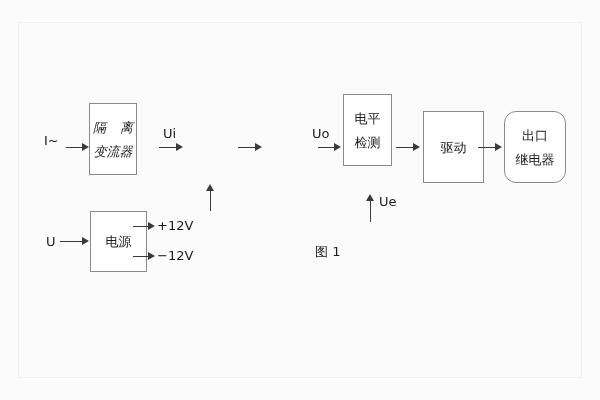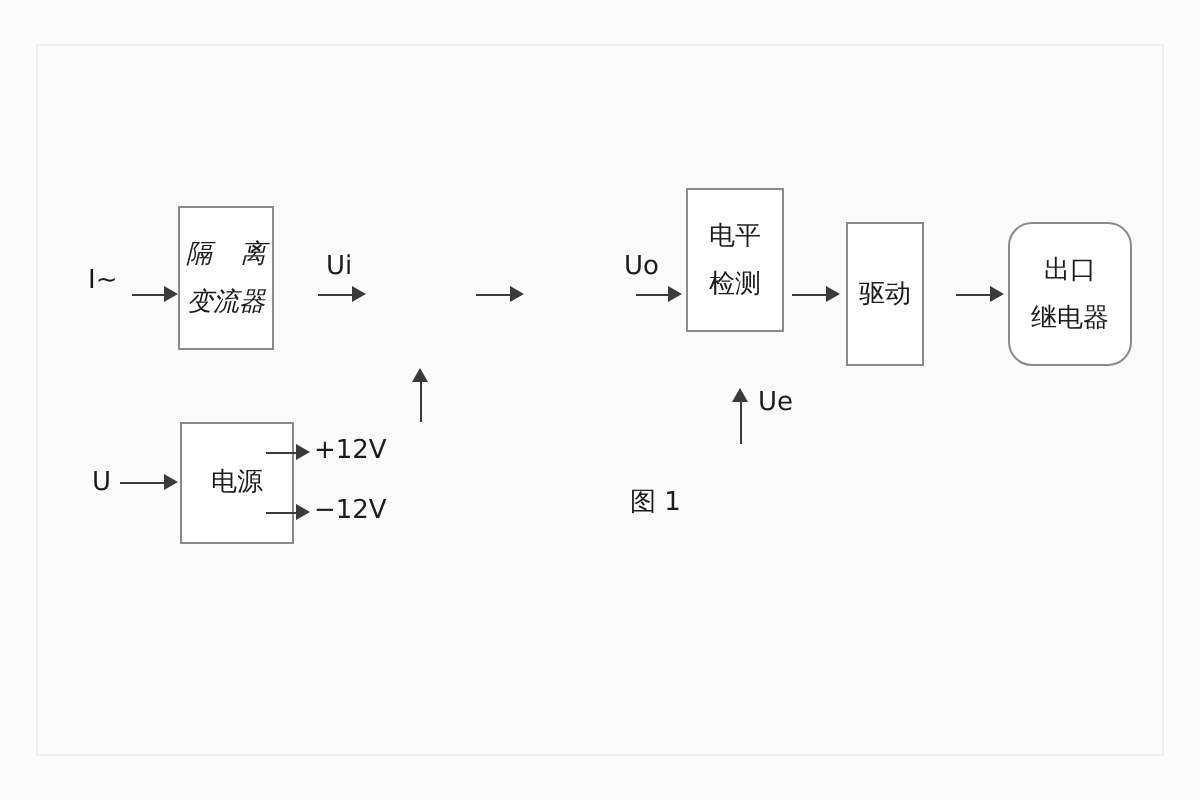--- a/index.html
+++ b/index.html
@@ -123,21 +123,21 @@
   <div class="arrow-r" style="left:334px; top:142.5px;"></div>
 
   <div class="block" style="left:343px; top:94px; width:49px; height:72px;">
     <span class="ln">电平</span>
     <span class="ln">检测</span>
   </div>
 
   <div class="hline" style="left:396px; top:147px; width:19px;"></div>
   <div class="arrow-r" style="left:413px; top:142.5px;"></div>
 
-  <div class="block" style="left:423px; top:111px; width:39px; height:72px;">
+  <div class="block" style="left:423px; top:111px; width:61px; height:72px;">
     <span class="ln">驱动</span>
   </div>
 
   <div class="hline" style="left:478px; top:147px; width:19px;"></div>
   <div class="arrow-r" style="left:495px; top:142.5px;"></div>
 
   <div class="block" style="left:504px; top:111px; width:62px; height:72px;border-radius:12px;">
     <span class="ln">出口</span>
     <span class="ln">继电器</span>
   </div>

